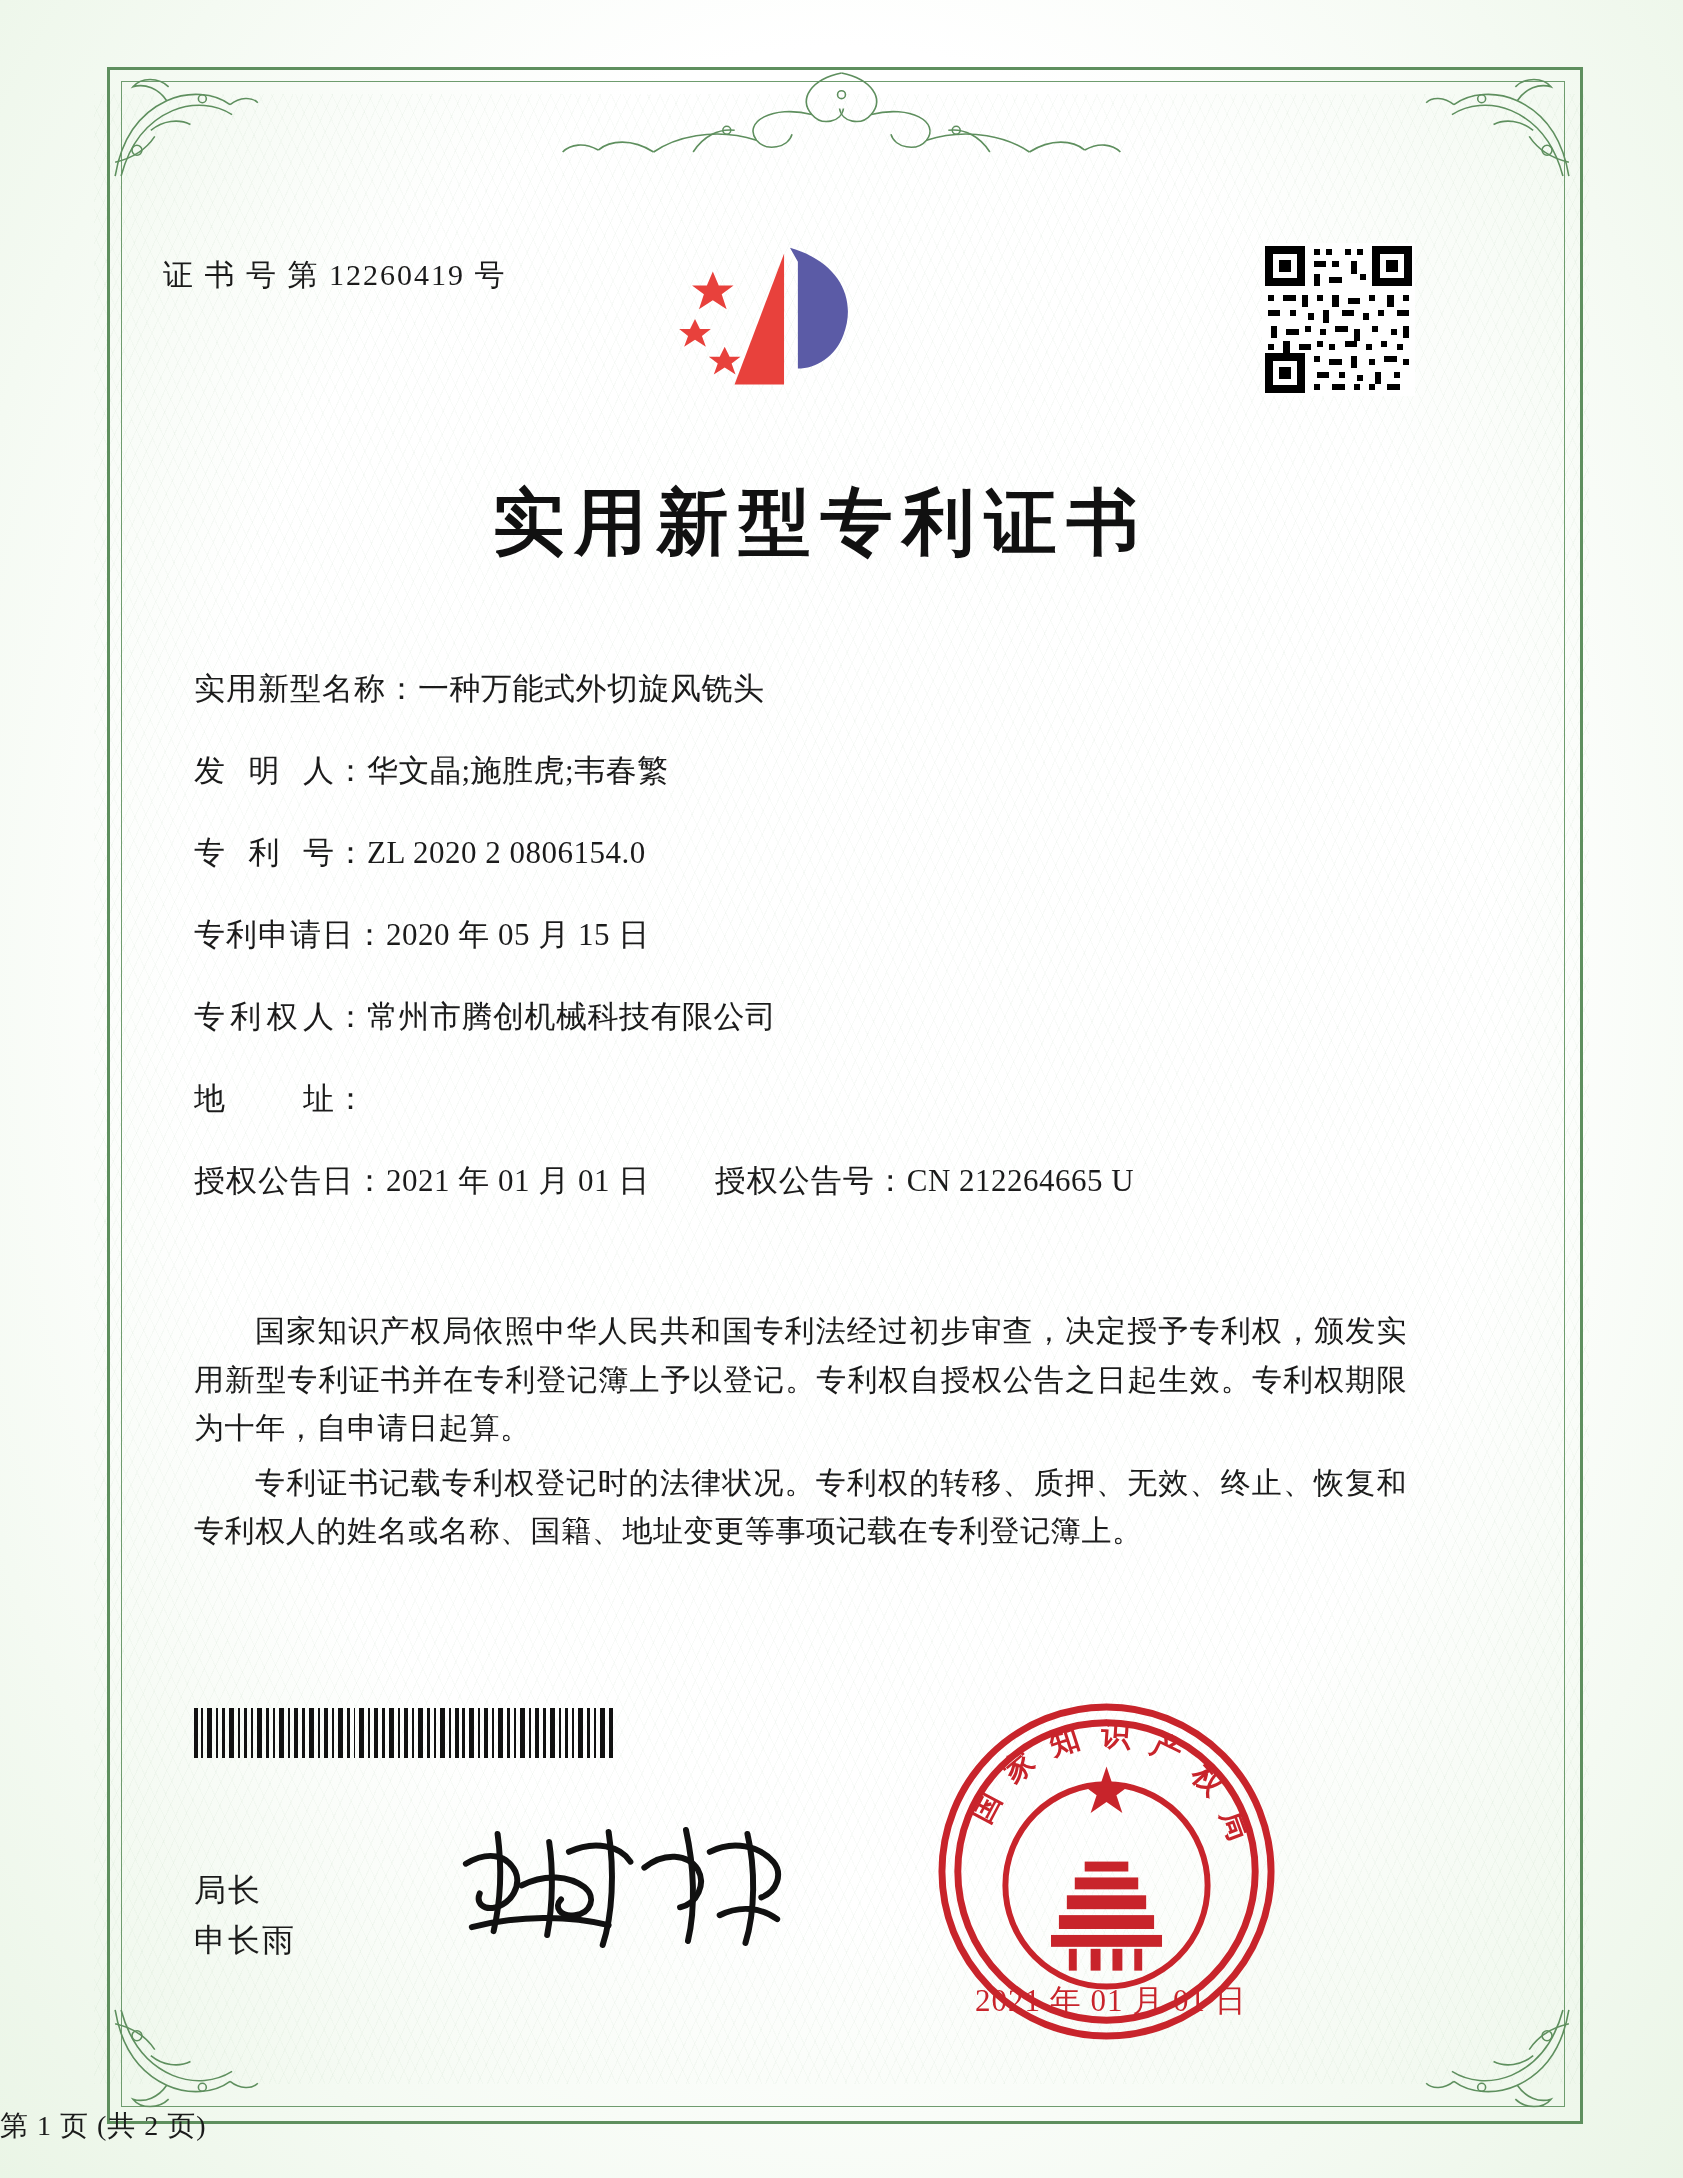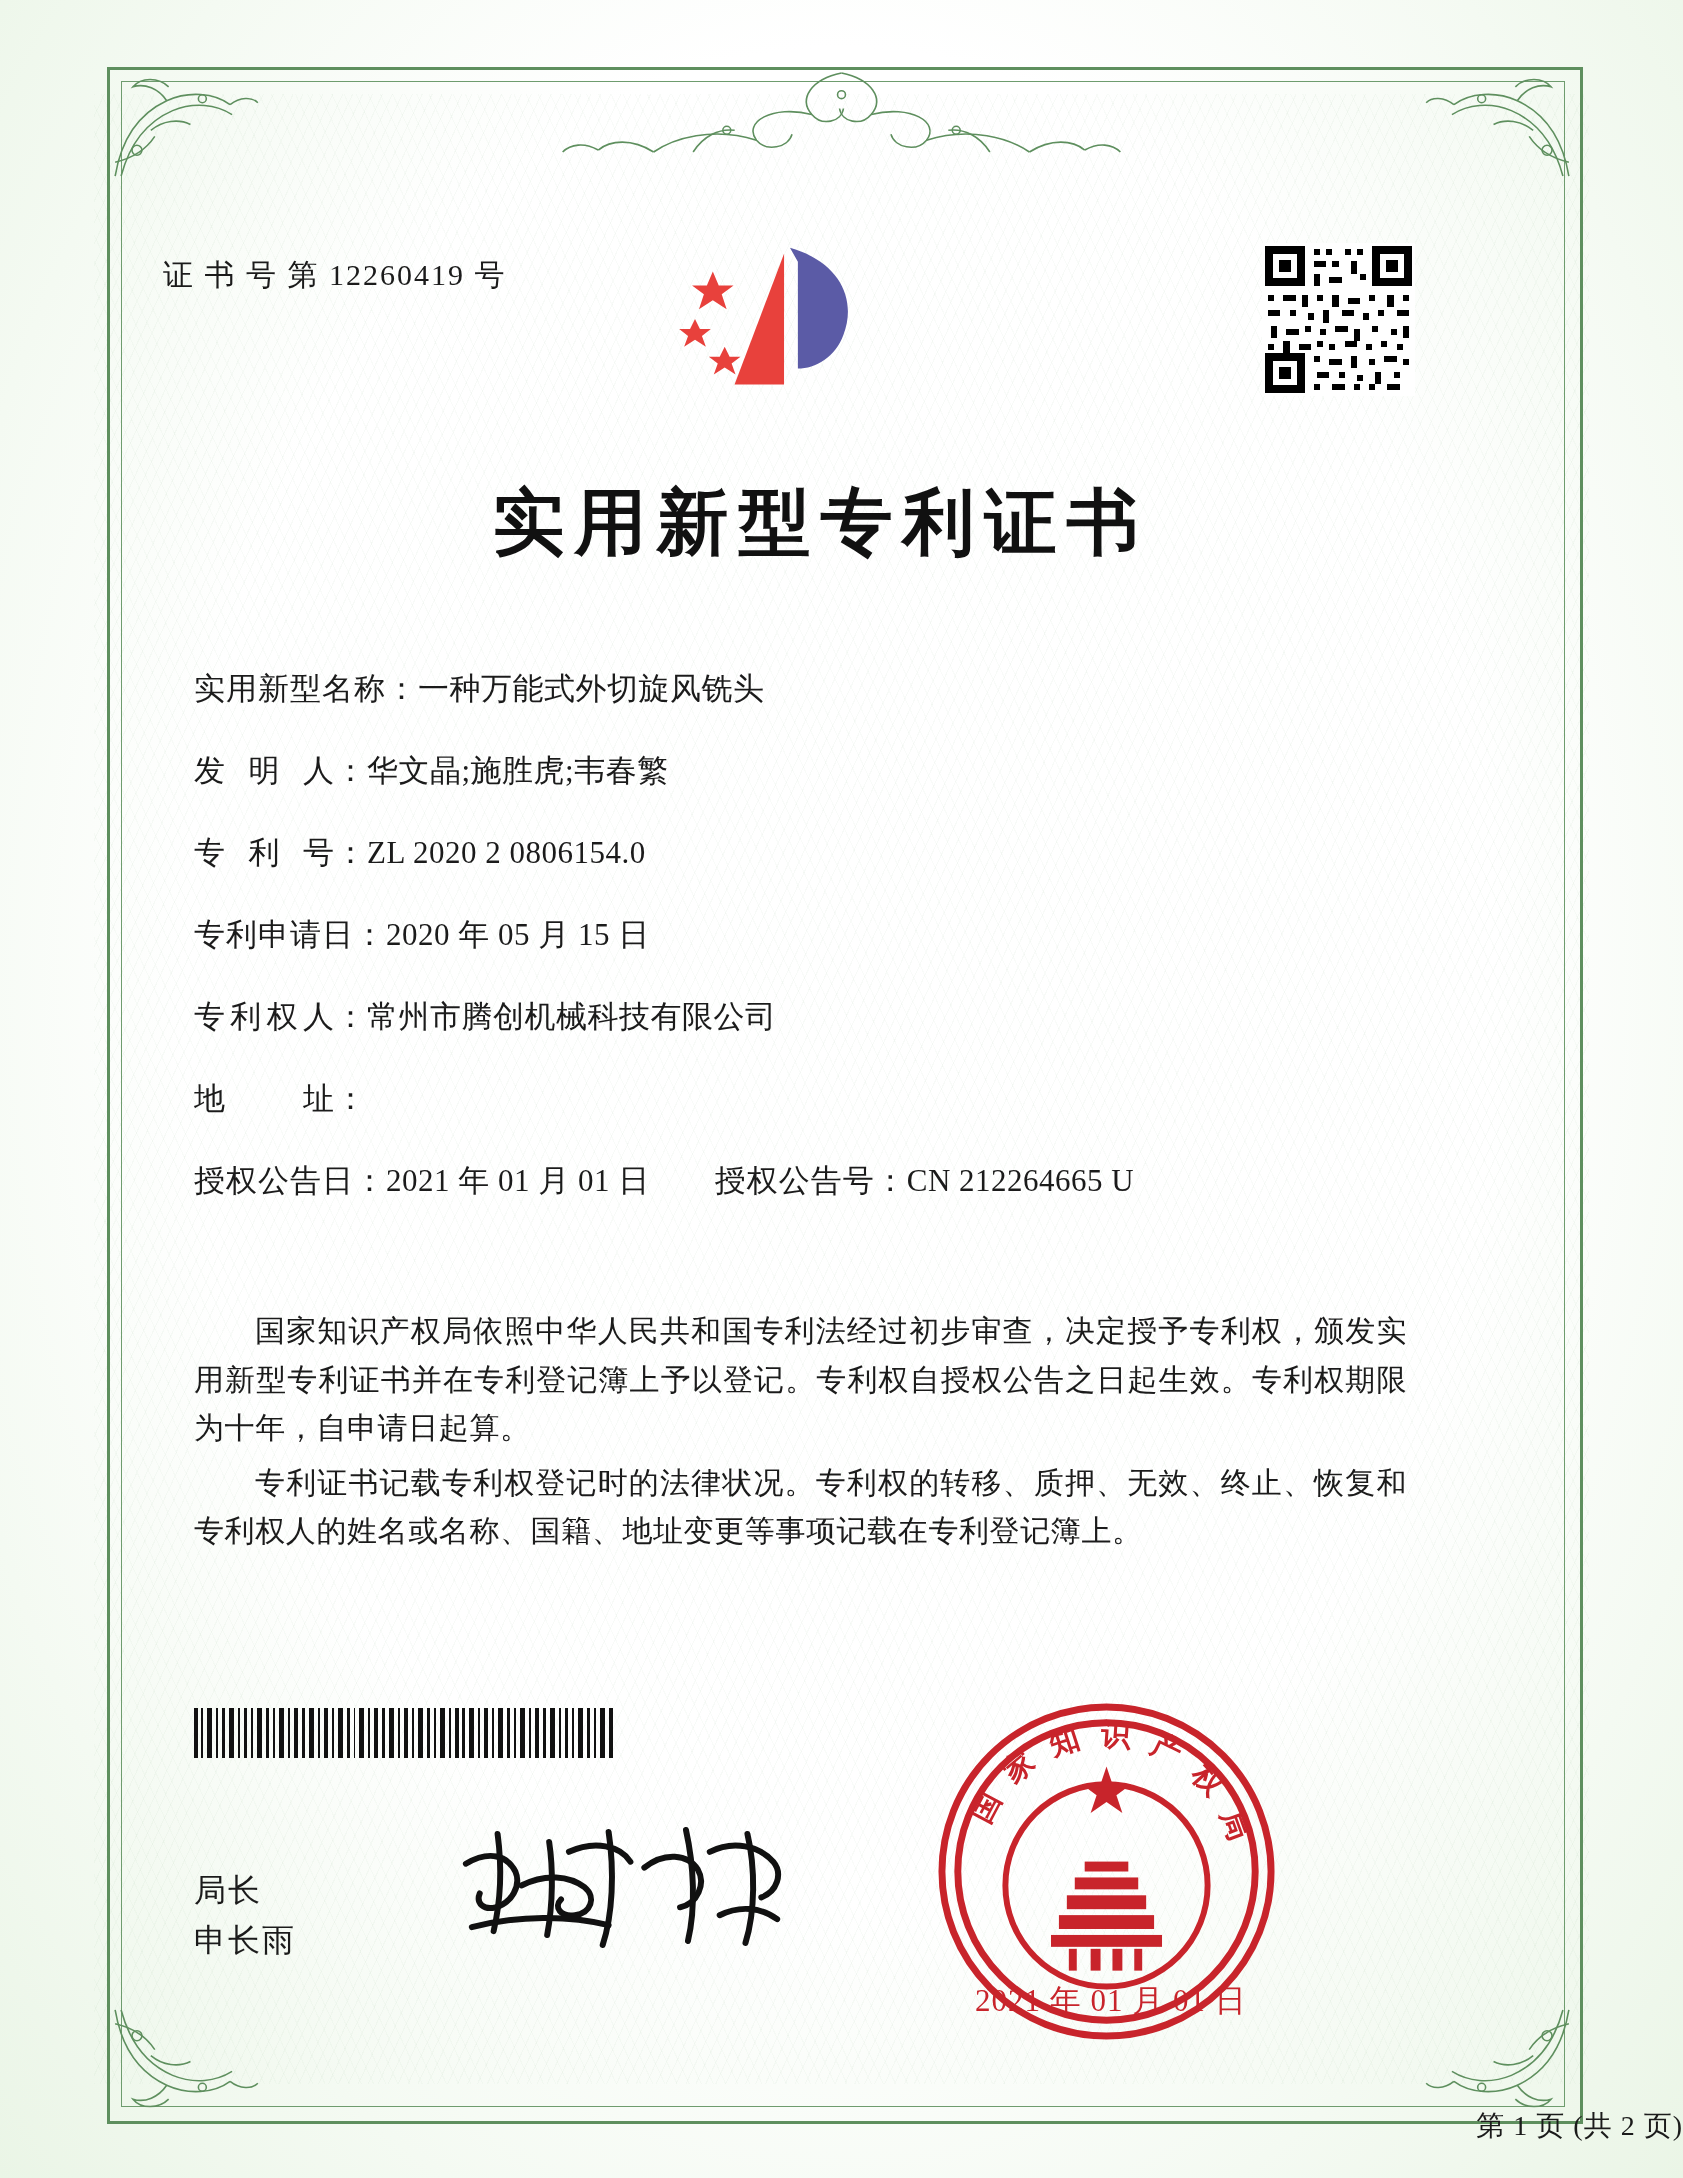--- a/index.html
+++ b/index.html
@@ -192,21 +192,21 @@
     color: #c8242b;
     letter-spacing: 1px;
     white-space: nowrap;
   }
 
   
   .footer {
     position: absolute;
     left: 0; top: 2107px;
     width: 1683px;
-    text-align: right;
+    text-align: left;
     font-size: 28px;
     letter-spacing: 1px;
     font-family: Liberation Serif, serif;
   }
 </style>
 </head>
 <body>
 
 <div class="page">
 

